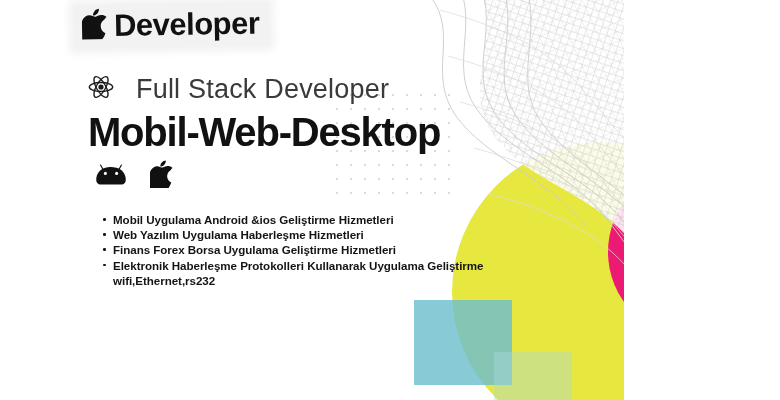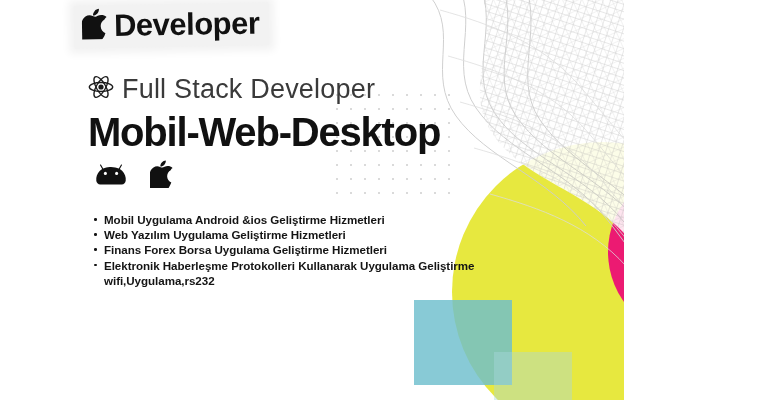--- a/index.html
+++ b/index.html
@@ -81,21 +81,21 @@
     color:#111111;
     letter-spacing:-.5px;
     line-height:1;
     font-family:"Liberation Sans", sans-serif;
   }
 
   
   #subtitle-row{
     position:absolute;
     left:88px;top:74px;
-    display:flex;align-items:center;gap:8px;
+    display:flex;align-items:center;gap:22px;
   }
   #subtitle-row .subtitle-text{
     font-size:27px;
     color:#3a3a3a;
     font-weight:400;
     letter-spacing:.2px;
     line-height:1;
     font-family:"Liberation Sans", sans-serif;
   }
 
@@ -115,21 +115,21 @@
   
   #platform-icons{
     position:absolute;
     left:96px;top:160px;
     display:flex;align-items:center;gap:24px;
   }
 
   
   #service-list{
     position:absolute;
-    left:93px;top:212px;
+    left:102px;top:212px;
     margin:0;padding:0;
     list-style:none;
     width:500px;
   }
   #service-list li{
     position:relative;
     padding-left:11px;
     font-size:11.6px;
     font-weight:700;
     color:#141414;
@@ -236,24 +236,24 @@
         <path d="M22.6 11.4c-2.4 1.4-3.9 3.9-3.9 6.6 0 3.1 1.9 5.8 4.6 7-.6 1.8-1.4 3.5-2.5 5.1-1.5 2.2-3.1 4.4-5.5 4.4-2.3 0-3-1.4-5.7-1.4-2.6 0-3.4 1.4-5.6 1.5-2.3.1-4.1-2.4-5.6-4.6C-.9 25.3-2.4 17 .6 11.4c1.5-2.8 4.2-4.6 7.1-4.6 2.2 0 4.3 1.5 5.7 1.5 1.3 0 3.9-1.9 6.5-1.6 1.1 0 3.3.5 4.8 2.2-.1.1-1.4.9-2.1 2.5z" fill="#111"></path>
       </svg>
     </span>
   </div>
 
   <ul id="service-list">
     <li>
       <span>Mobil Uygulama Android &amp;ios Geliştirme Hizmetleri</span>
     </li>
     <li>
-      <span>Web Yazılım Uygulama Geliştirme Hizmetleri</span>
+      <span>Web Yazılım Uygulama Haberleşme Hizmetleri</span>
     </li>
     <li>
       <span>Finans Forex Borsa Uygulama Geliştirme Hizmetleri</span>
     </li>
     <li>
       <span>Elektronik Haberleşme Protokolleri Kullanarak Uygulama Geliştirme</span>
-      <span class="cont">wifi,Uygulama,rs232</span>
+      <span class="cont">wifi,Ethernet,rs232</span>
     </li>
   </ul>
 
 </div>
 
 </body></html>

